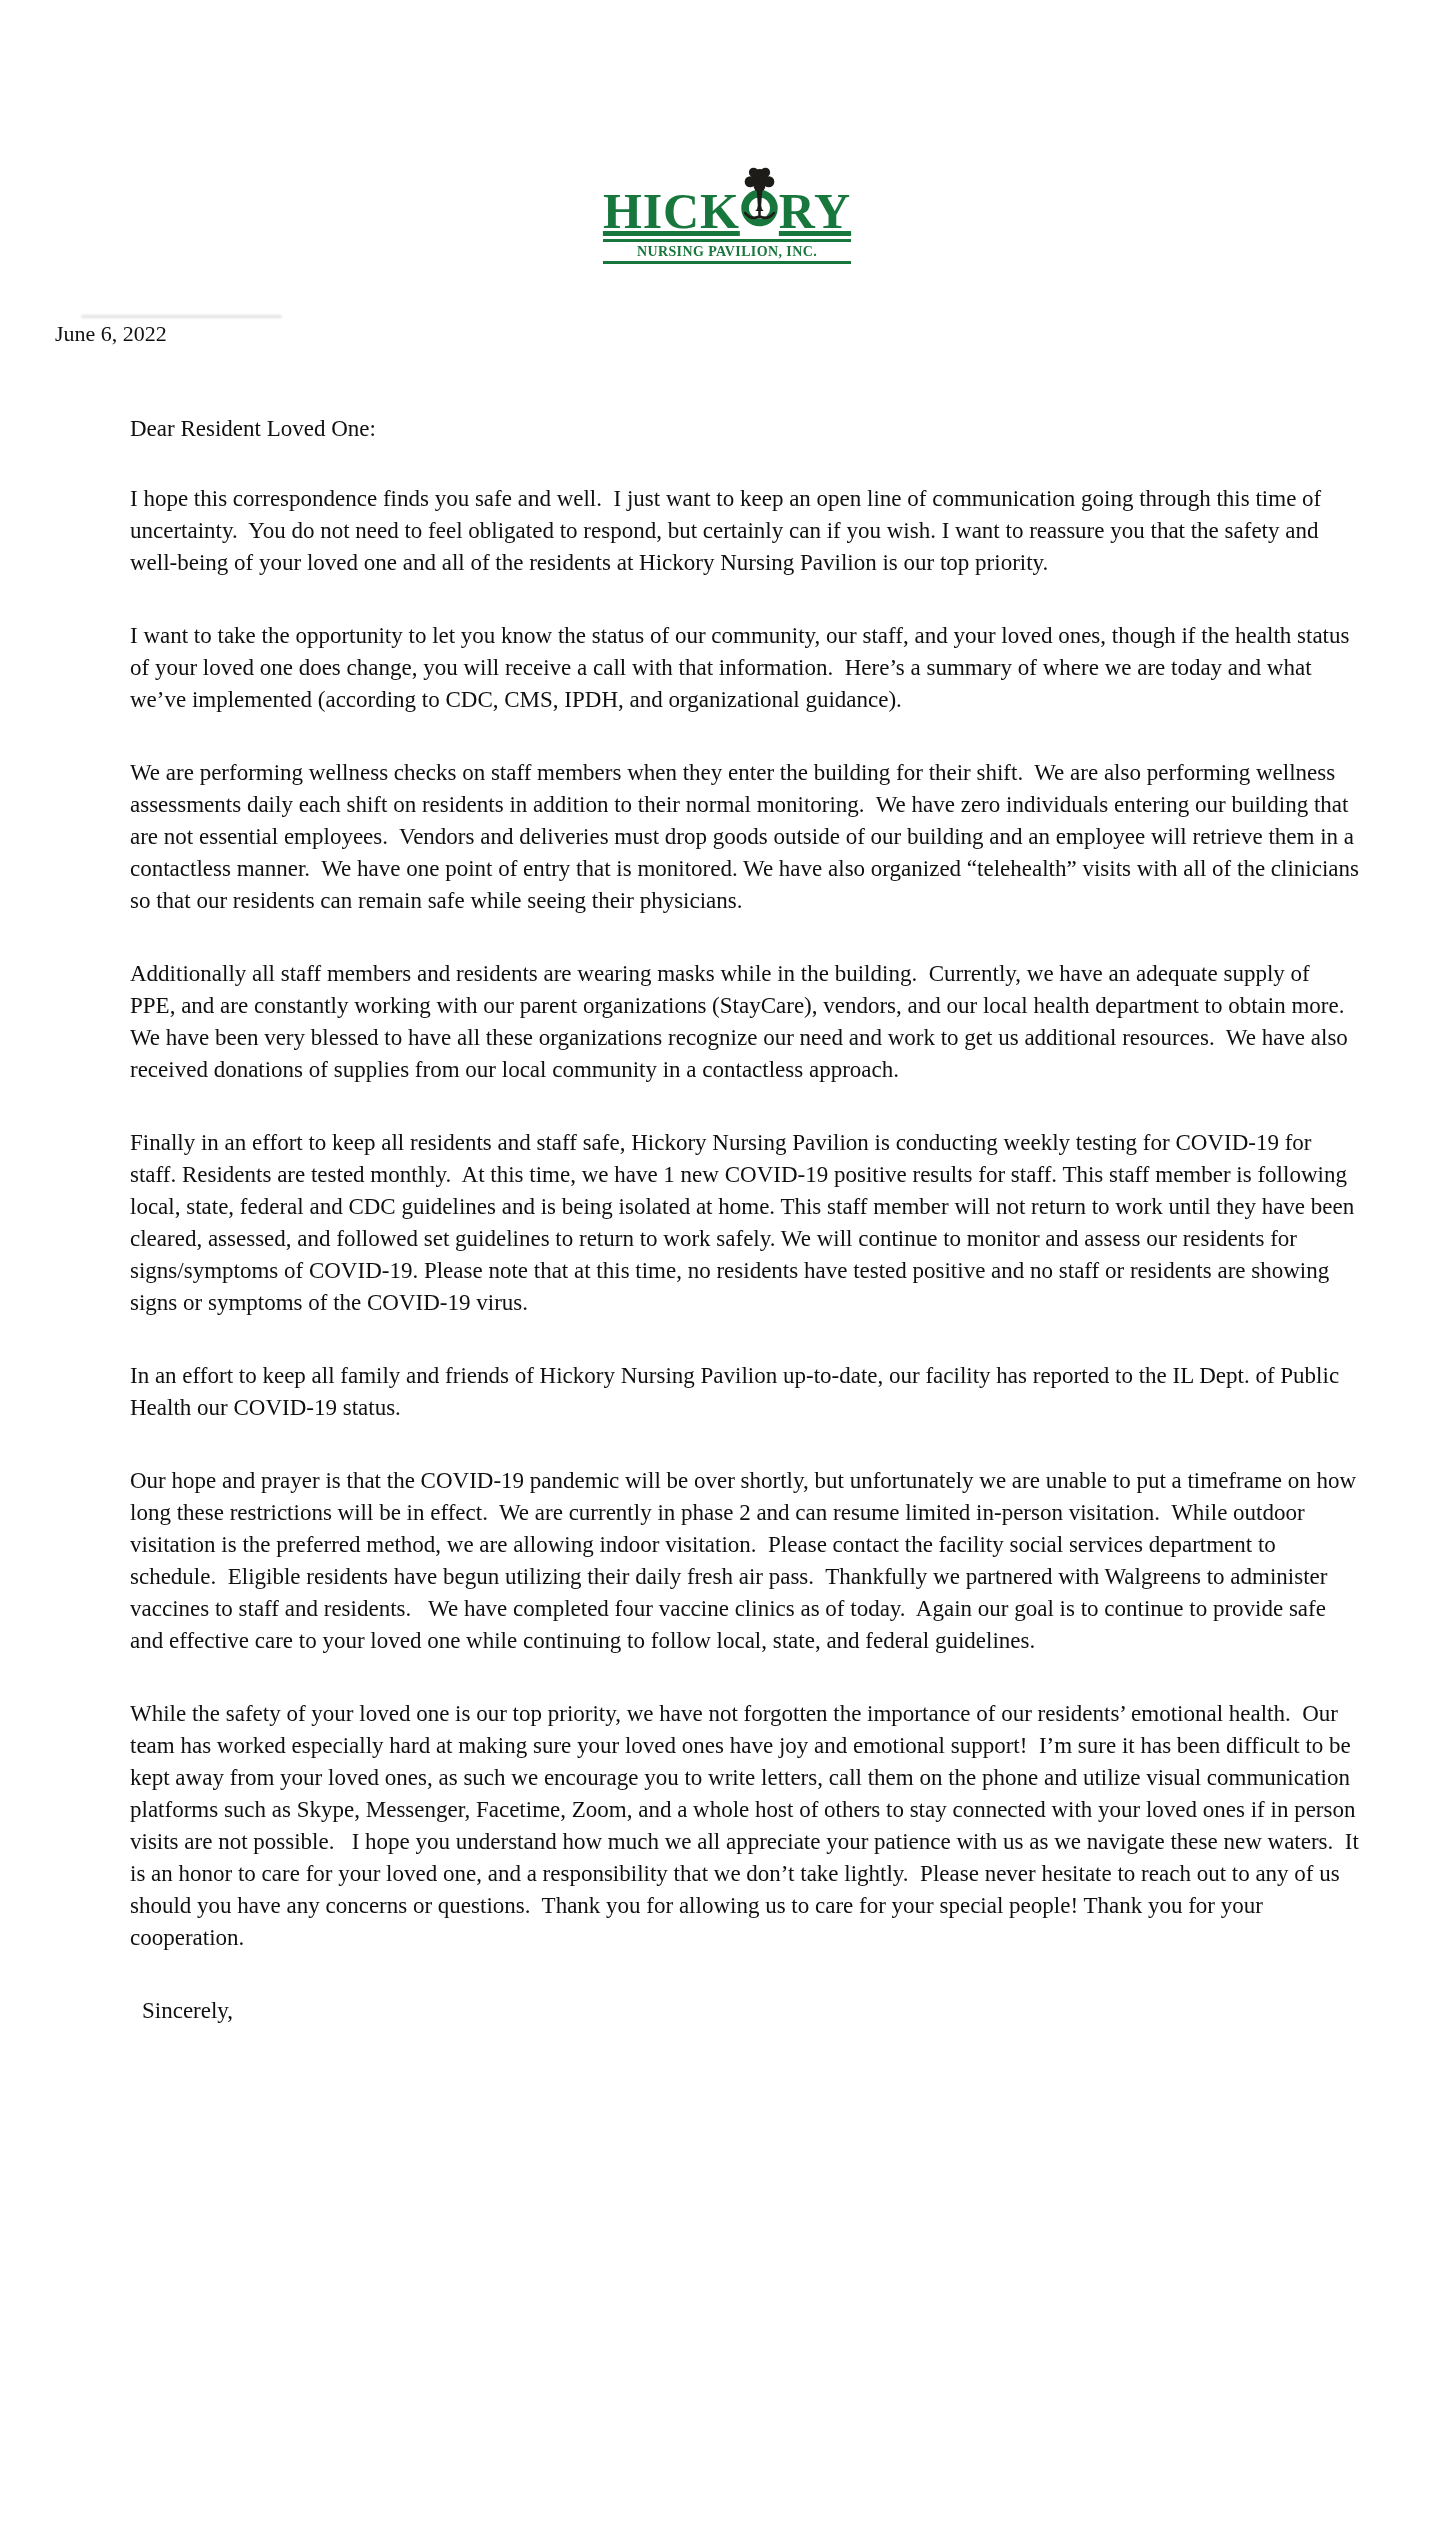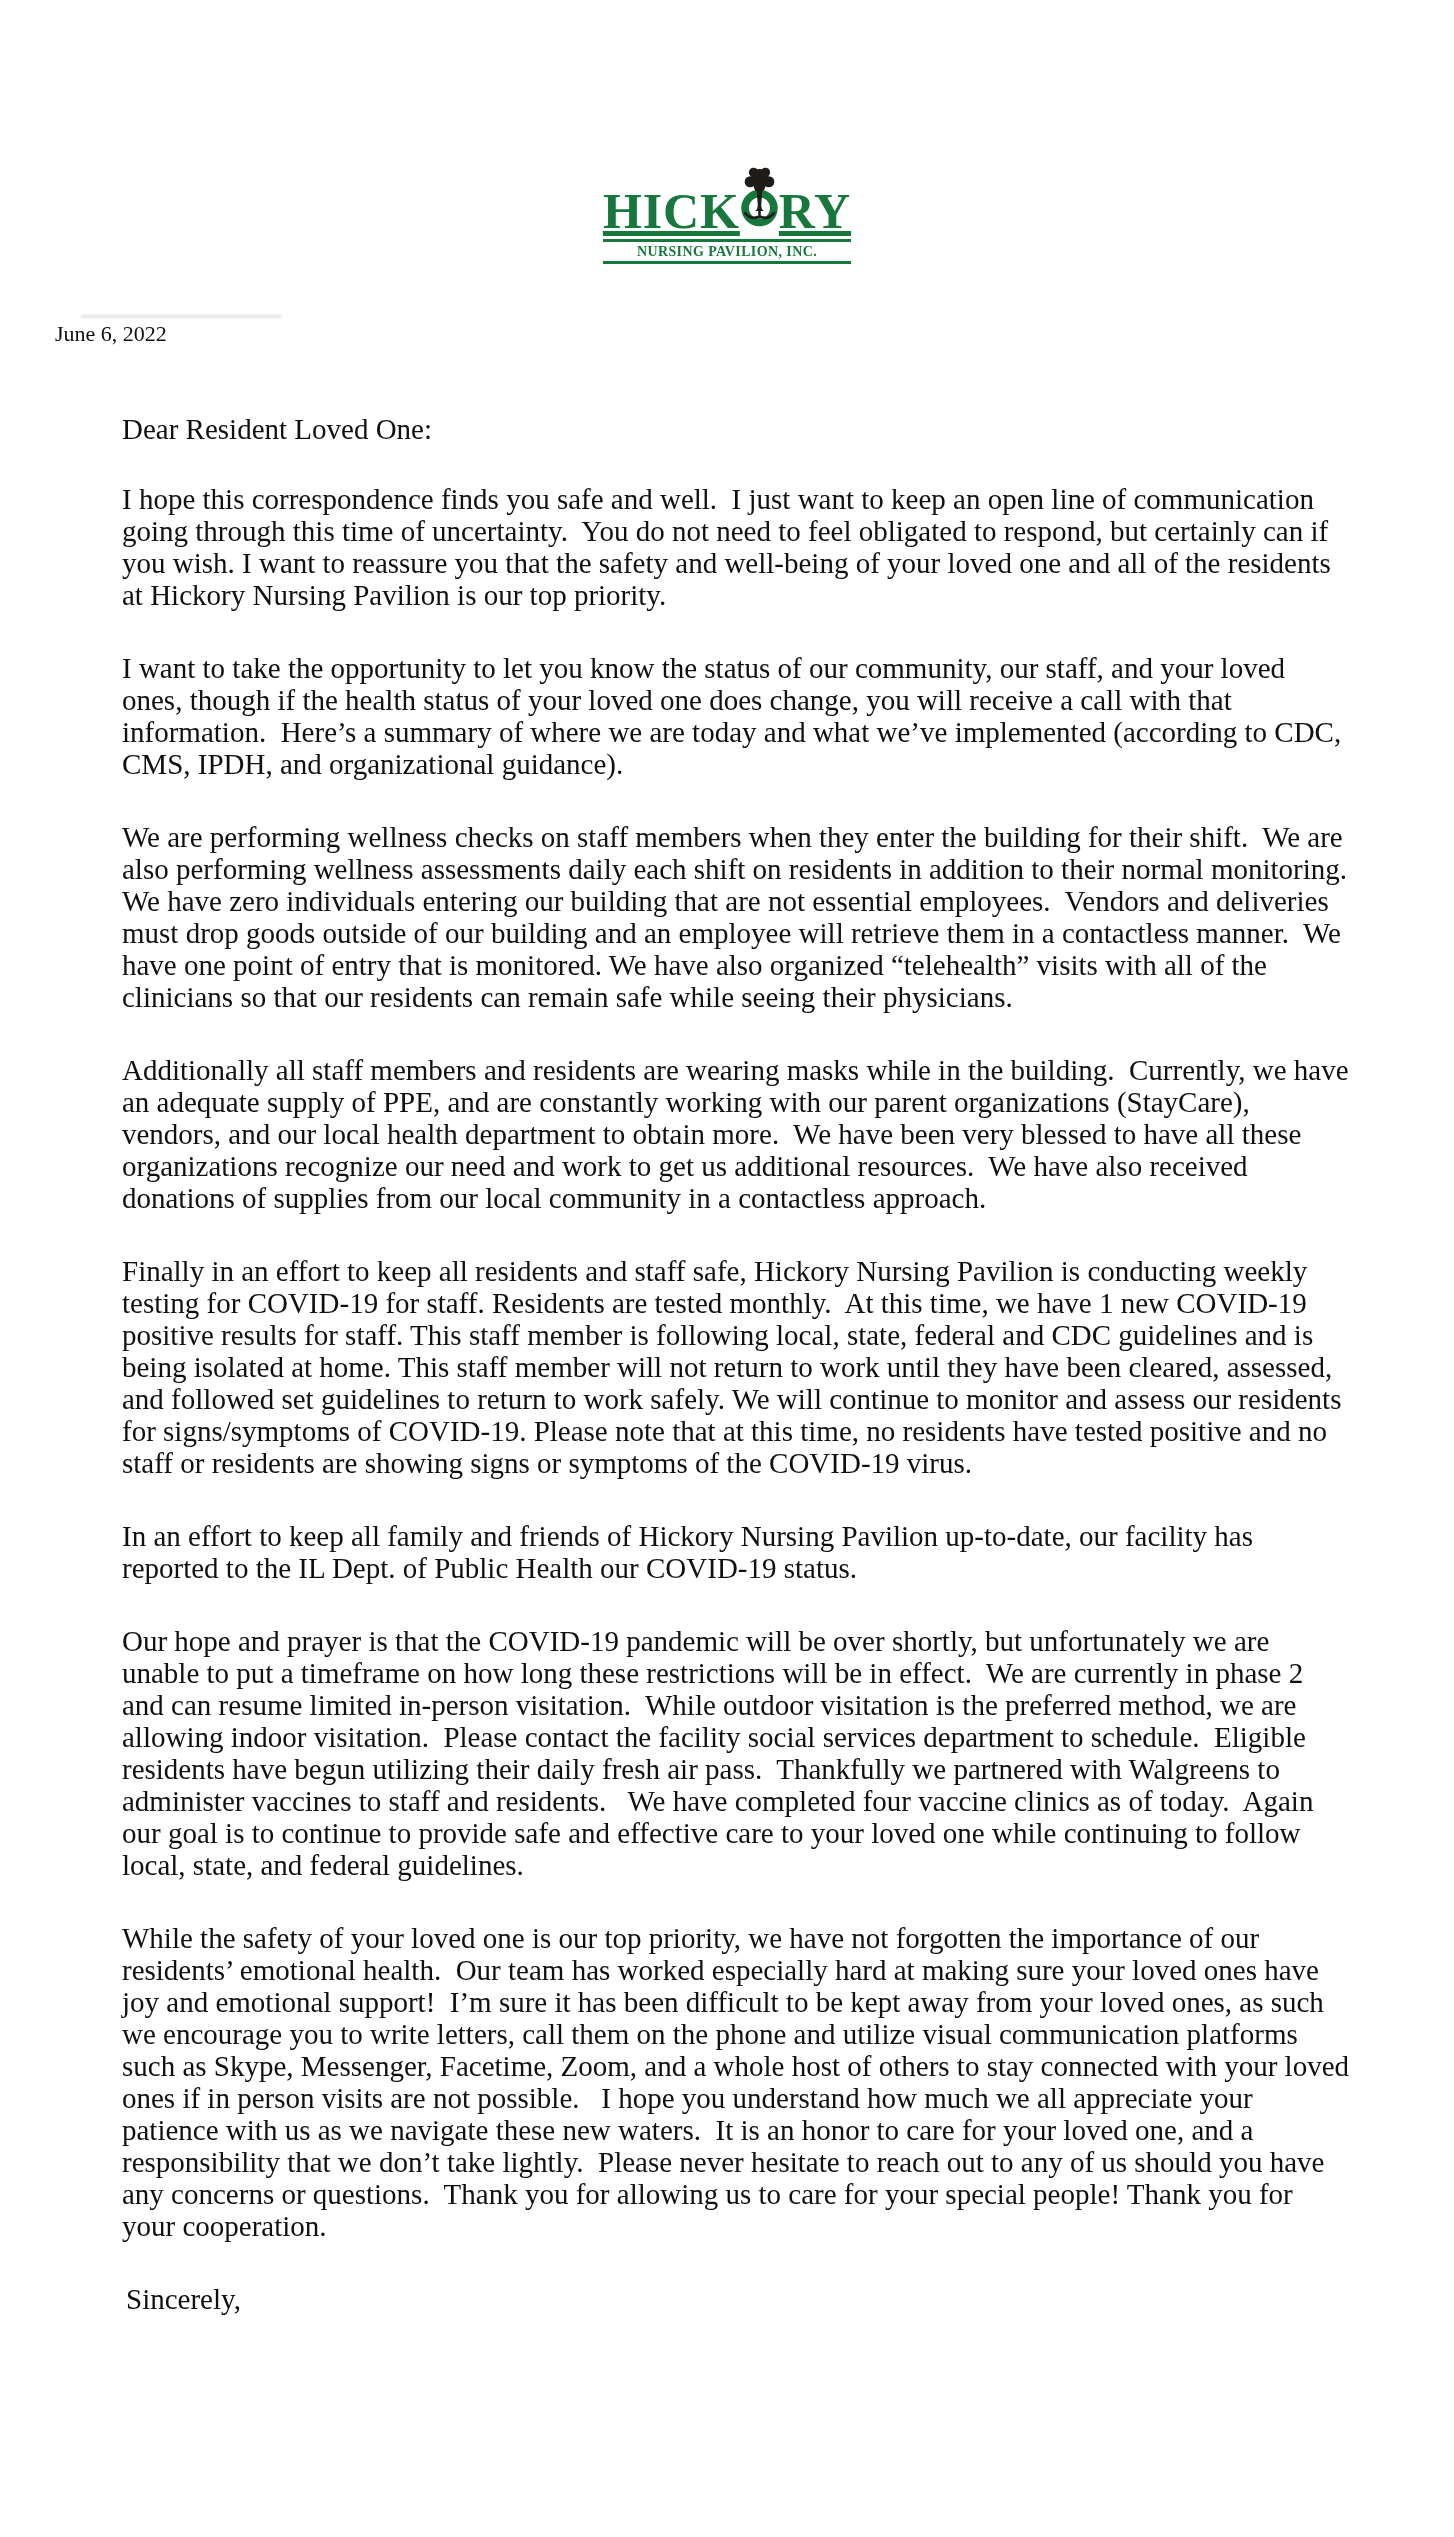--- a/index.html
+++ b/index.html
@@ -65,34 +65,34 @@
   
   .date {
     position: absolute;
     left: 55px;
     top: 318px;
     font-size: 22px;
     line-height: 32px;
   }
   .letter-body {
     position: absolute;
-    left: 122px;
+    left: 130px;
     top: 413px;
     width: 1229px;
-    font-size: 29px;
+    font-size: 23px;
     line-height: 32px;
   }
   .salutation { margin: 0 0 38px 0; }
   .para {
     margin: 0 0 41px 0;
     white-space: pre-wrap;
     overflow-wrap: break-word;
   }
   .closing { margin-top: 10.3px; }
-  .closing p { margin: 4px; }
+  .closing p { margin: 12px; }
 </style>
 </head>
 <body>
 
 <div class="page">
 
   <header class="logo">
     <div class="logo-title">
       <span>HICK</span><svg width="39" height="62" viewBox="0 0 46 72" xmlns="http://www.w3.org/2000/svg">
 

